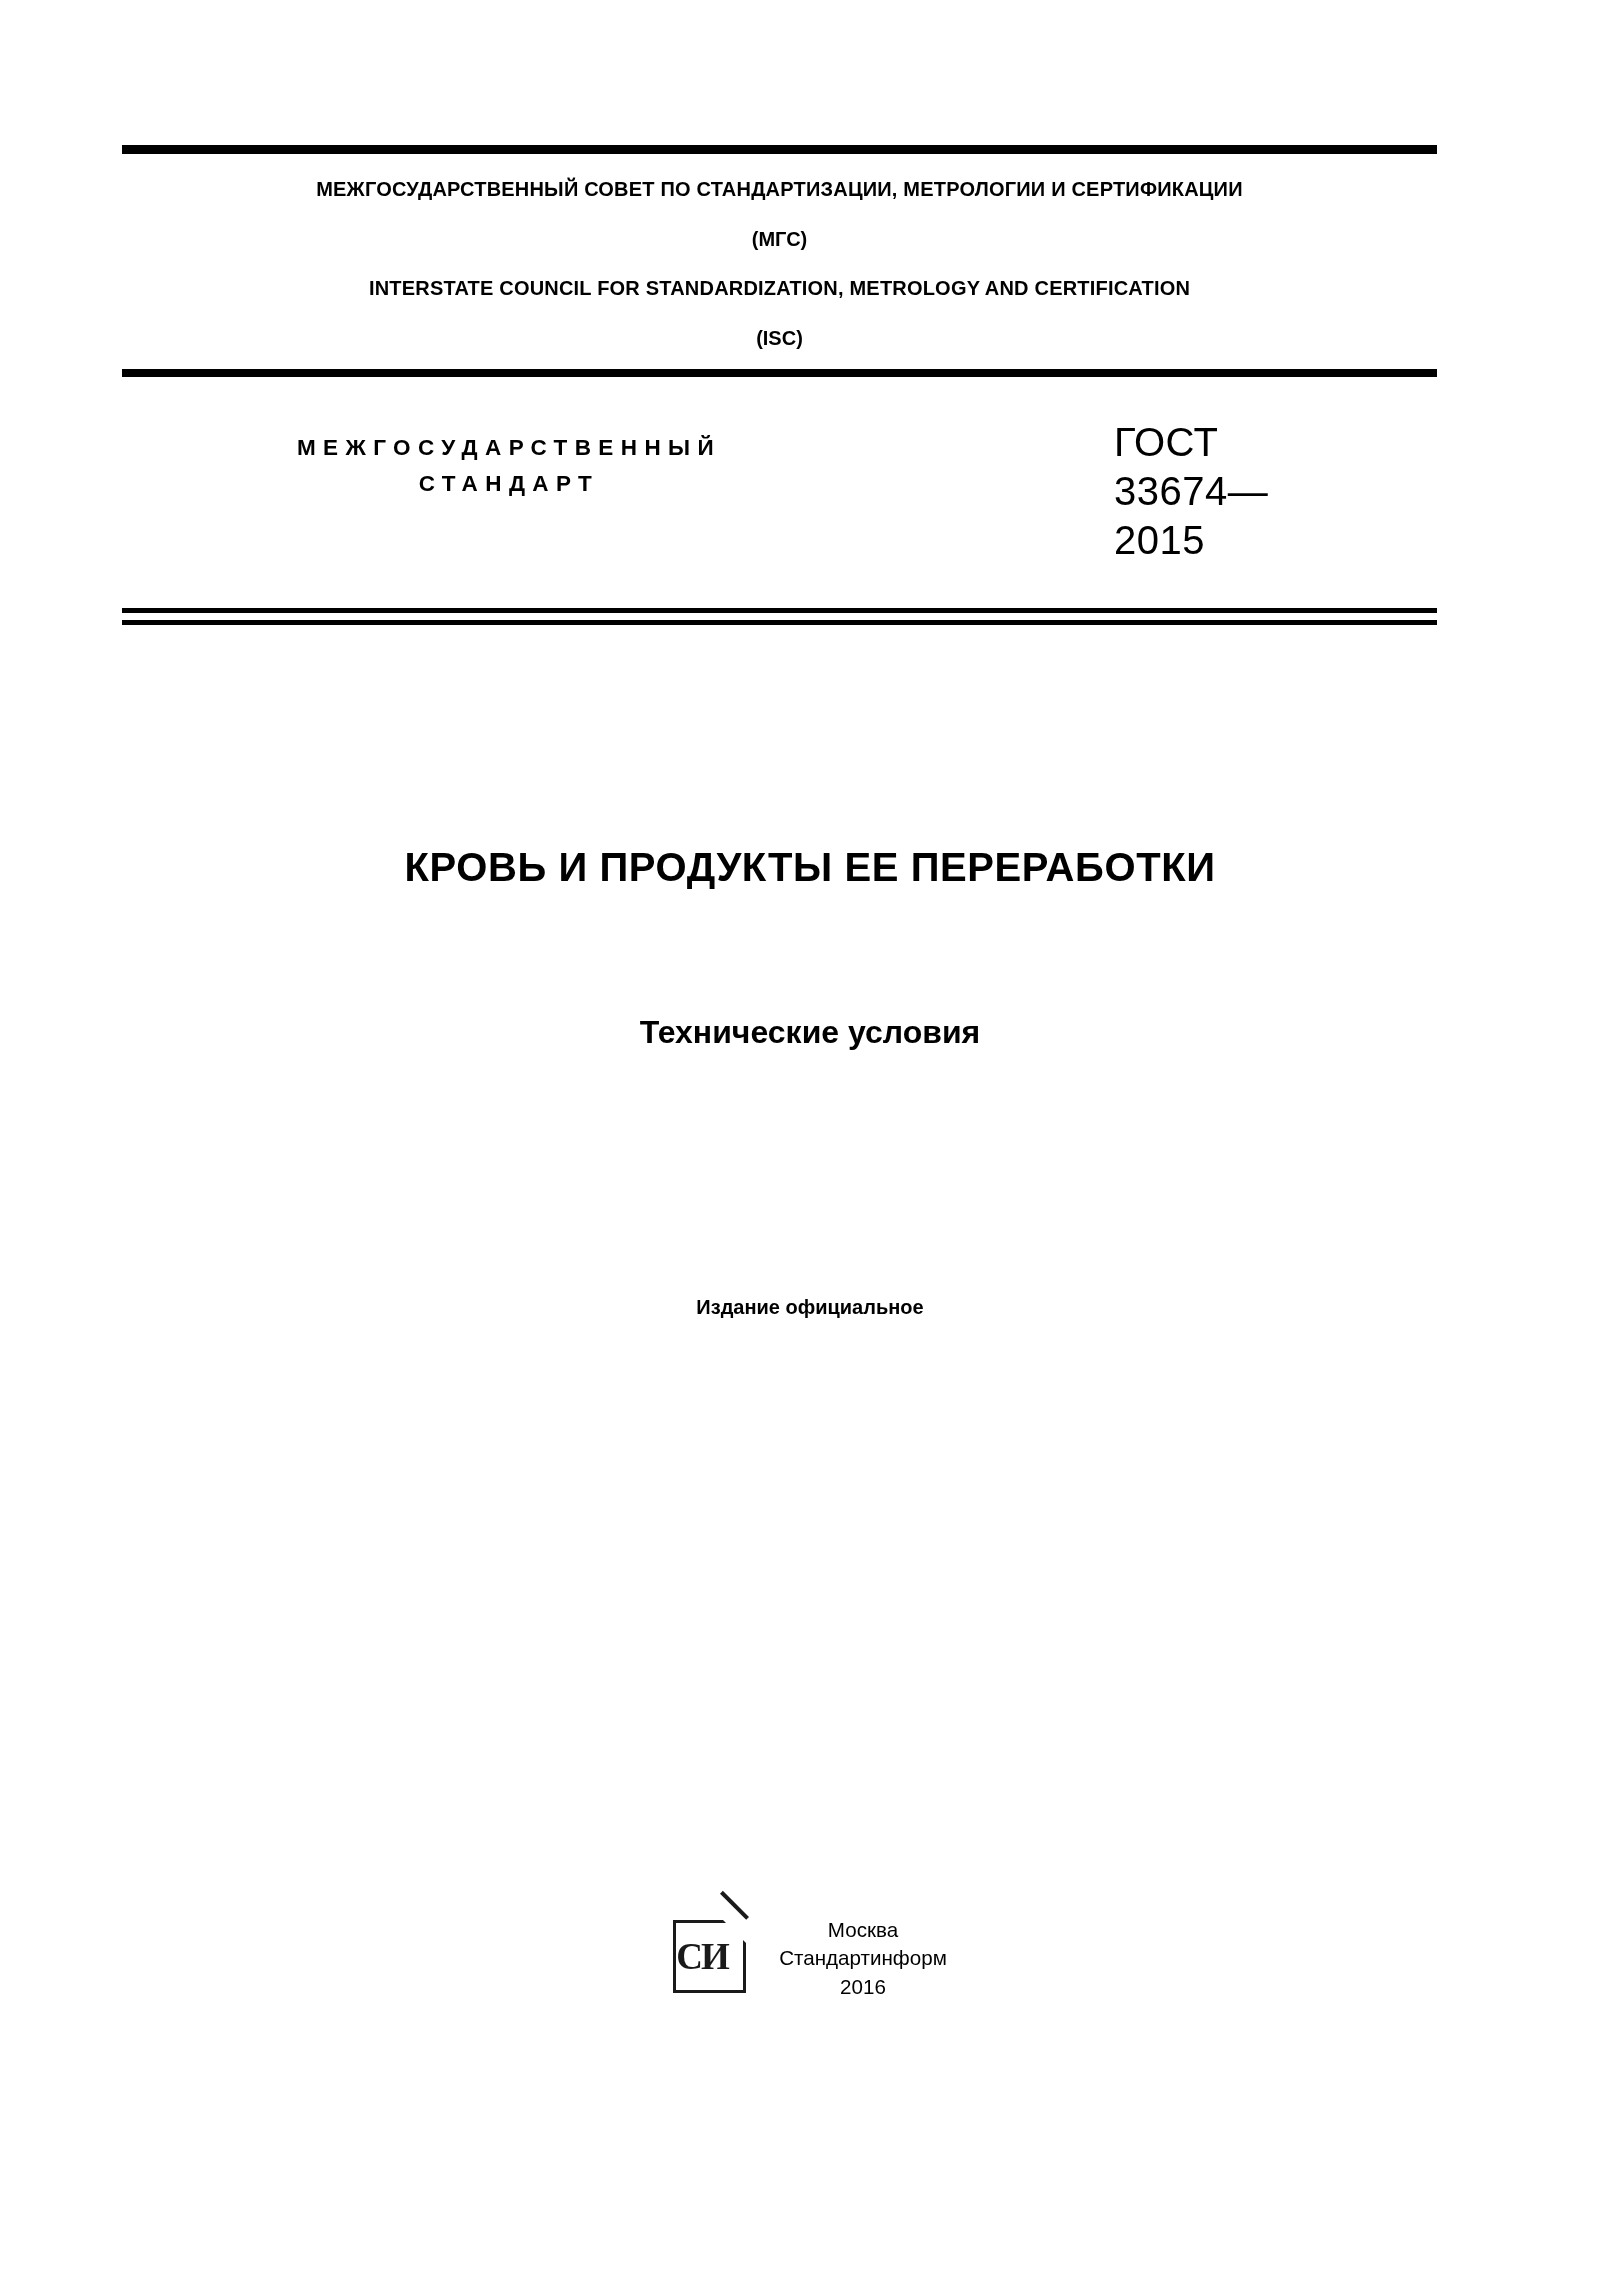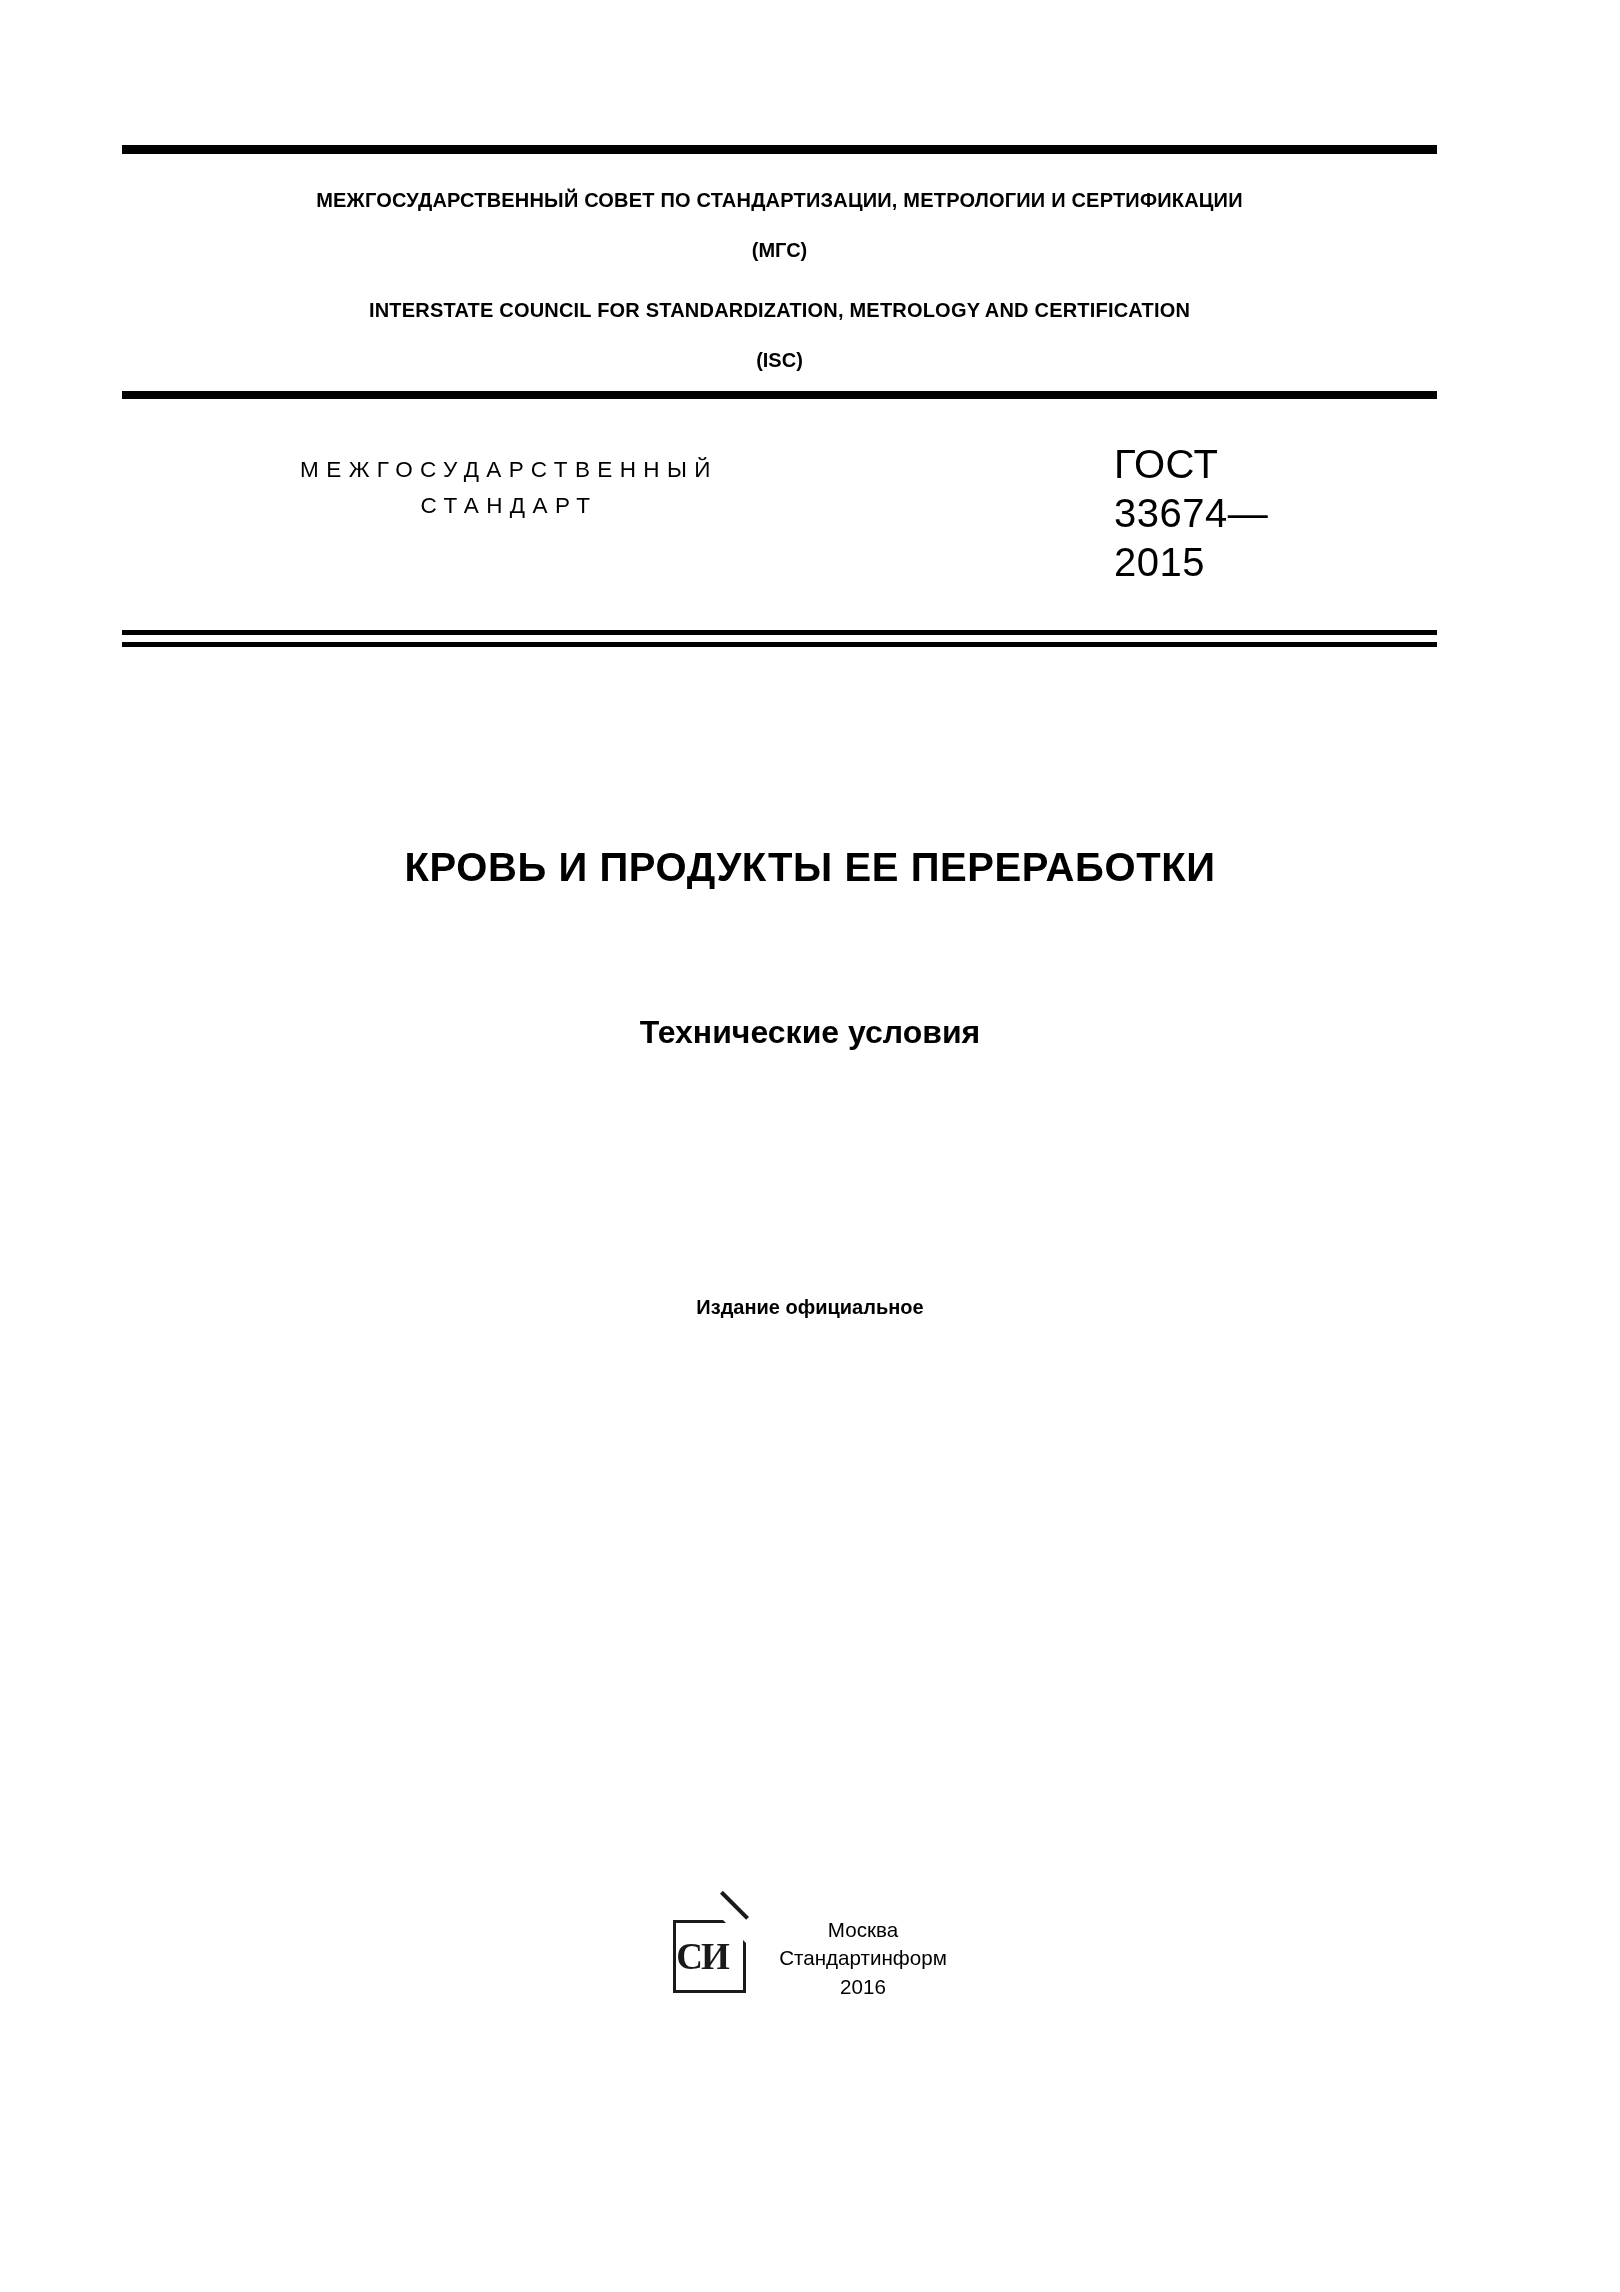--- a/index.html
+++ b/index.html
@@ -40,21 +40,20 @@
   }
   .council-names {
     padding: 21.6px 0 15.7px 0;
     text-align: center;
   }
   .council-line {
     font-size: 20px;
     font-weight: bold;
     letter-spacing: 0.2px;
     line-height: 1.45;
-    margin-top: 11px;
   }
   .council-sub {
     font-size: 20px;
     font-weight: bold;
     line-height: 1.45;
     margin-top: 21px;
   }
   .council-gap {
     height: 19.6px;
   }
@@ -67,21 +66,21 @@
     padding: 41px 0 43px 0;
   }
   .std-left {
     flex: 0 0 auto;
     width: 774px;
     padding-top: 11.8px;
     text-align: center;
   }
   .std-left .l1, .std-left .l2 {
     font-size: 22.5px;
-    font-weight: normal;
+    font-weight: bold;
     letter-spacing: 7.4px;
     line-height: 1.6;
   }
   .std-right {
     flex: 0 0 auto;
     width: 323px;
     text-align: left;
     padding-left: 13.7px;
   }
   .std-right div {

